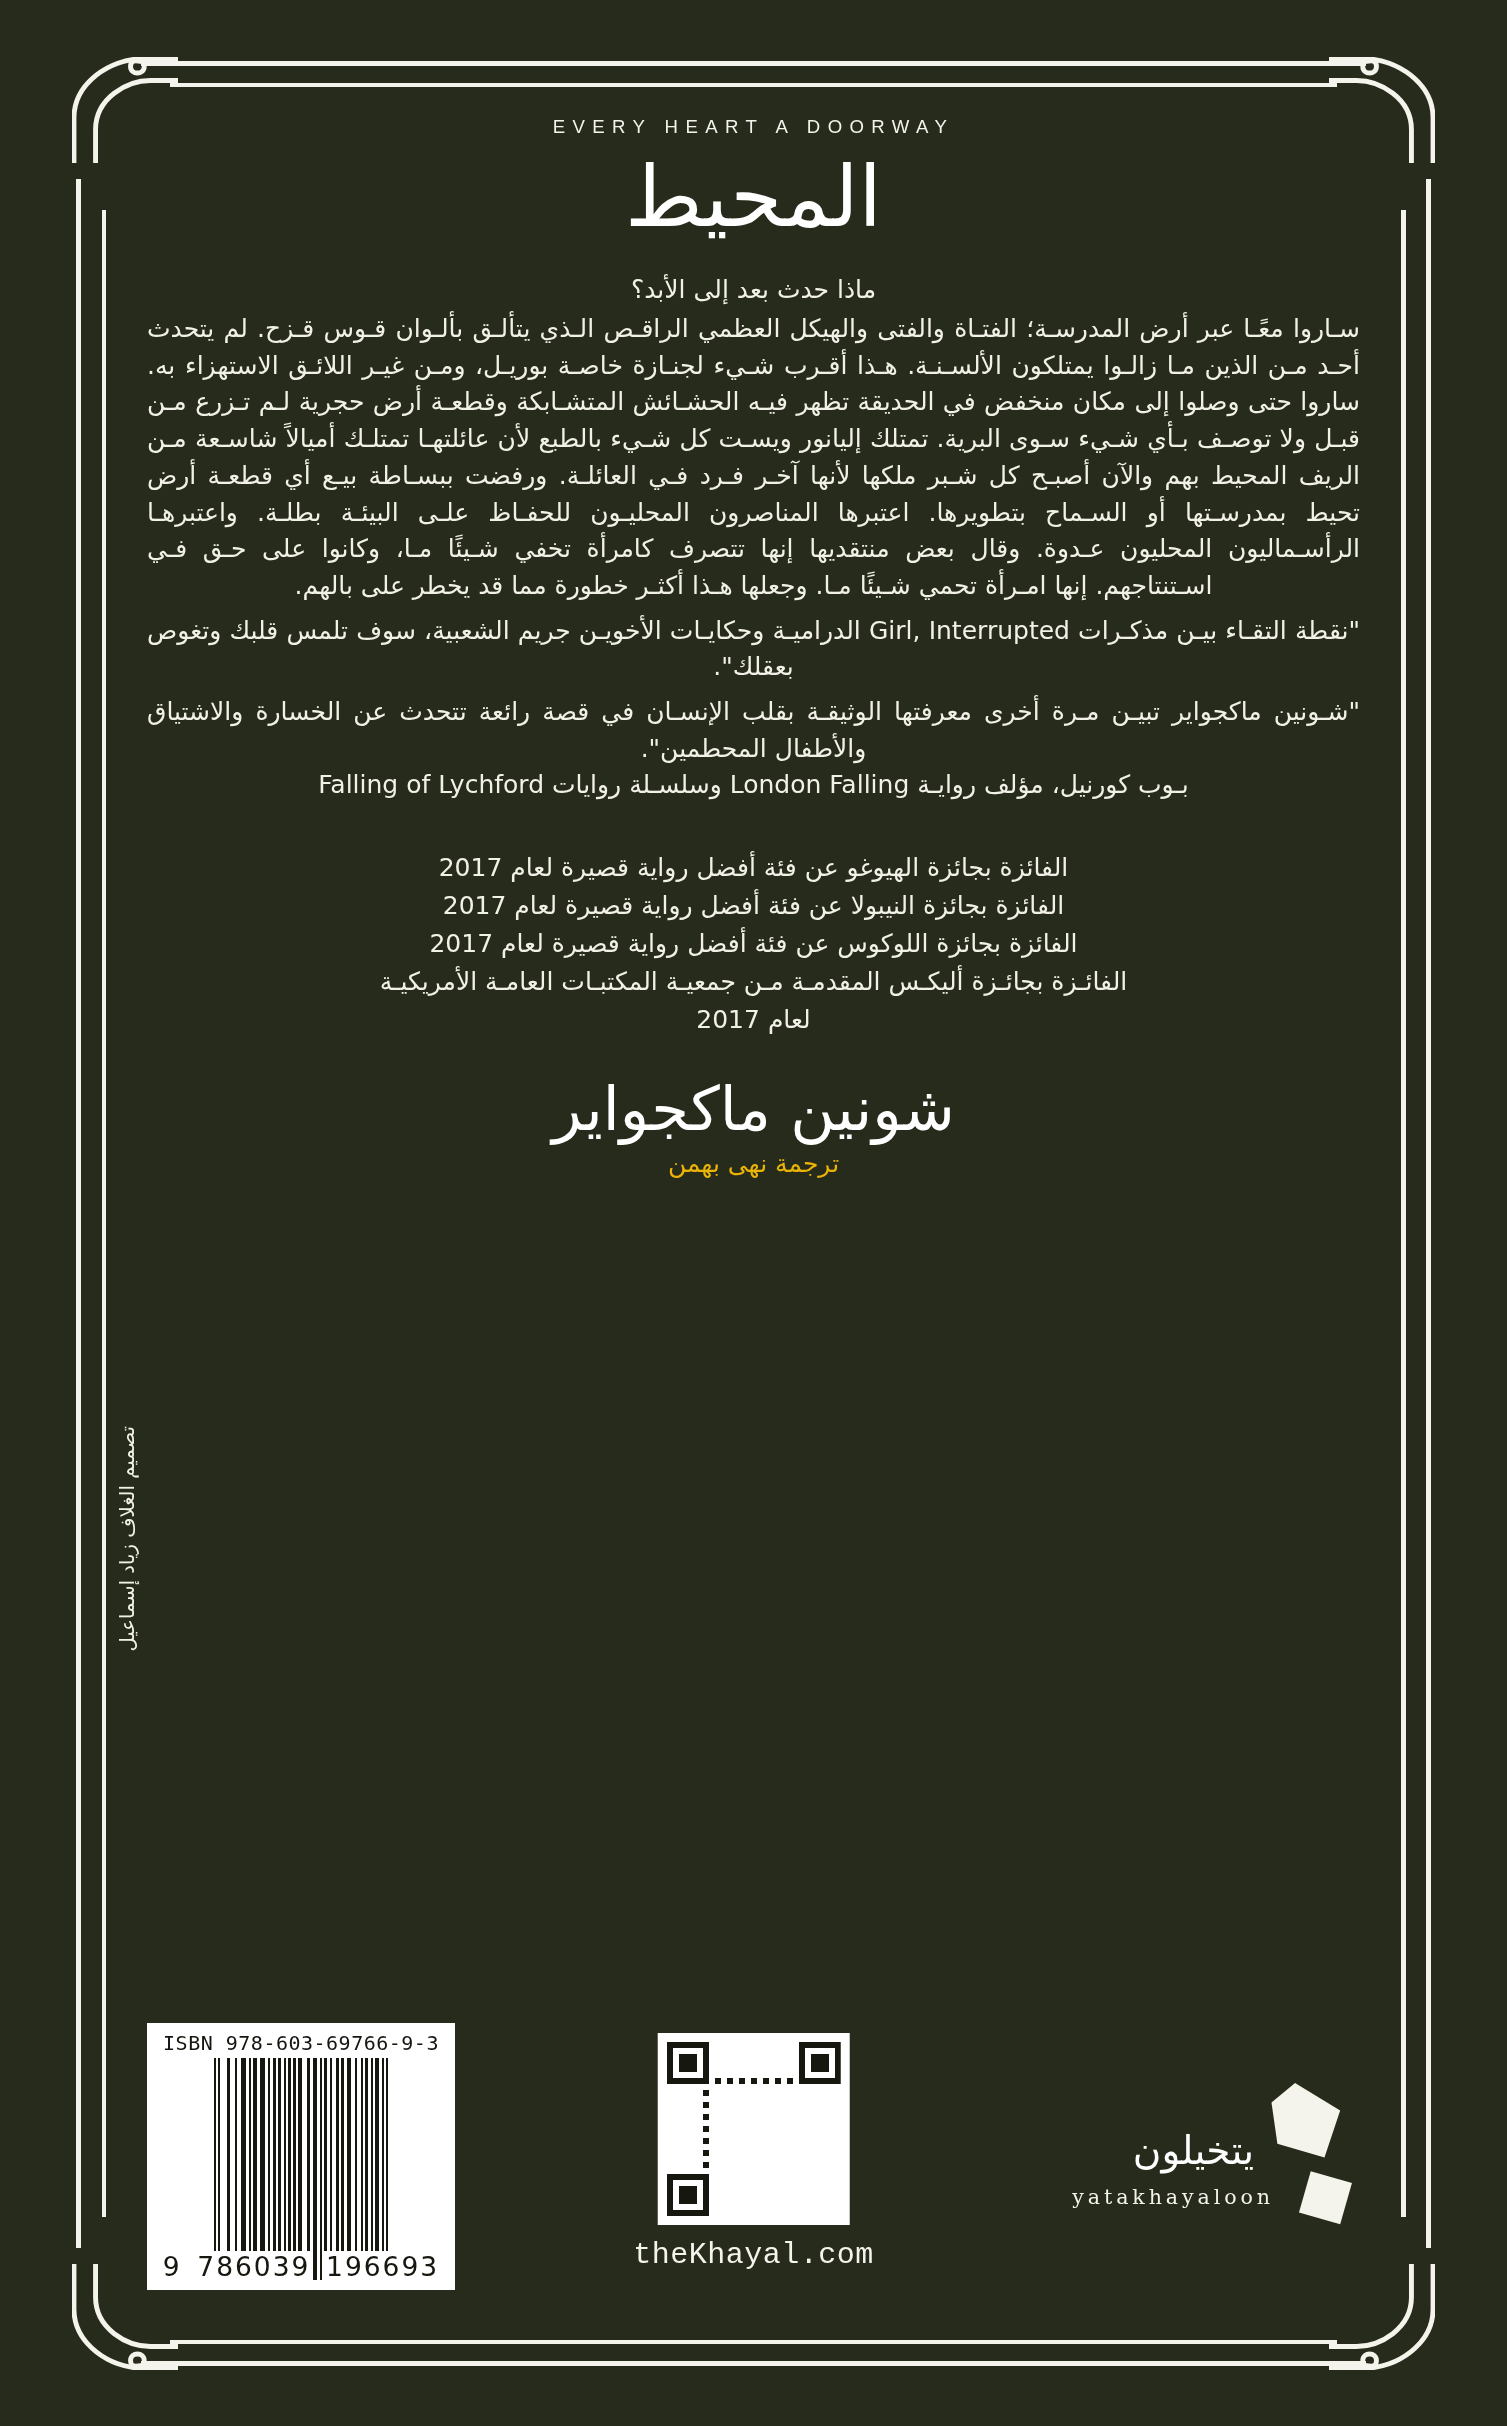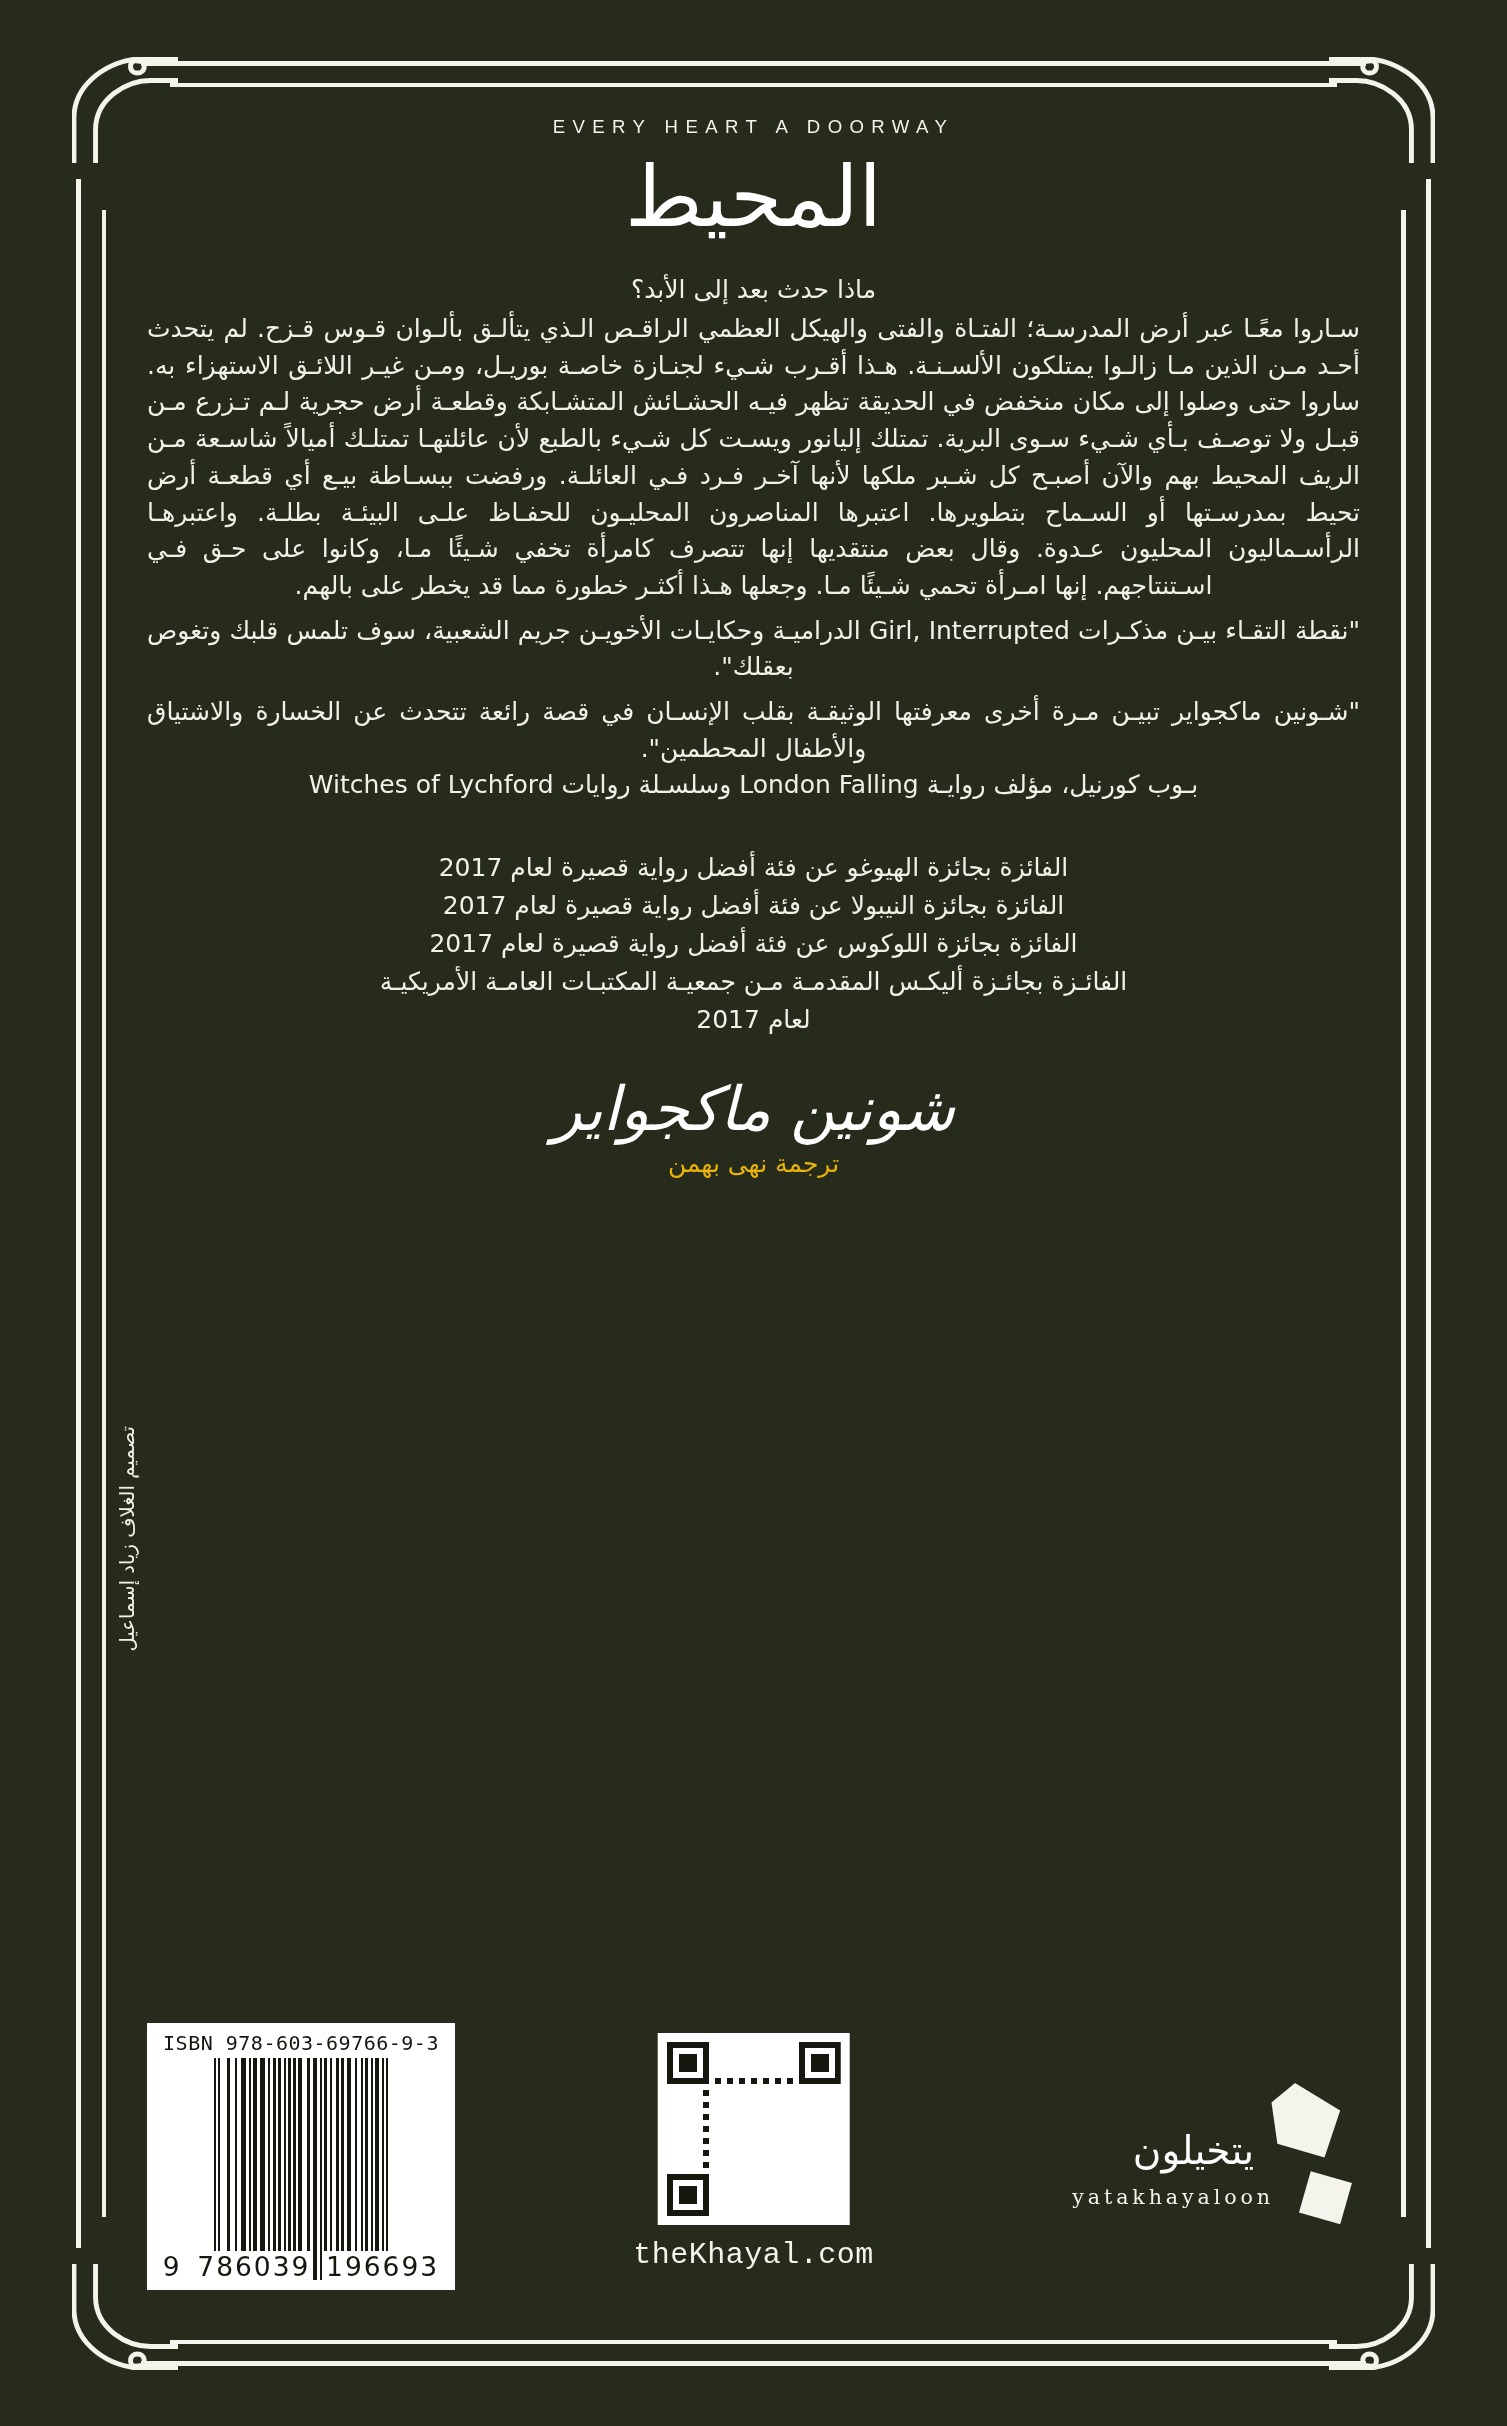--- a/index.html
+++ b/index.html
@@ -137,21 +137,20 @@
   .awards div { margin: 0; }
 
   .author {
     margin-top: 39px;
     text-align: center;
     font-size: 61px;
     line-height: 1.0;
     color: #ffffff;
     direction: rtl;
     letter-spacing: 1px;
-    font-style: italic;
   }
   .translator {
     margin-top: 9.8px;
     text-align: center;
     font-size: 25px;
     color: #eab308;
     direction: rtl;
   }
 
   
@@ -361,21 +360,21 @@
       <span class="lead">ماذا حدث بعد إلى الأبد؟</span><span>سـاروا معًـا عبر أرض المدرسـة؛ الفتـاة والفتى والهيكل العظمي الراقـص الـذي يتألـق بألـوان قـوس قـزح. لم يتحدث أحـد مـن الذين مـا زالـوا يمتلكون الألسـنـة. هـذا أقـرب شـيء لجنـازة خاصـة بوريـل، ومـن غيـر اللائـق الاستهزاء به. ساروا حتى وصلوا إلى مكان منخفض في الحديقة تظهر فيـه الحشـائش المتشـابكة وقطعـة أرض حجرية لـم تـزرع مـن قبـل ولا توصـف بـأي شـيء سـوى البرية. تمتلك إليانور ويسـت كل شـيء بالطبع لأن عائلتهـا تمتلـك أميالاً شاسـعة مـن الريف المحيط بهم والآن أصبـح كل شـبر ملكها لأنها آخـر فـرد فـي العائلـة. ورفضت ببسـاطة بيـع أي قطعـة أرض تحيط بمدرسـتها أو السـماح بتطويرها. اعتبرها المناصرون المحليـون للحفـاظ علـى البيئـة بطلـة. واعتبرهـا الرأسـماليون المحليون عـدوة. وقال بعض منتقديها إنها تتصرف كامرأة تخفي شـيئًا مـا، وكانوا على حـق فـي اسـتنتاجهم. إنها امـرأة تحمي شـيئًا مـا. وجعلها هـذا أكثـر خطورة مما قد يخطر على بالهم.</span>
     </div>
 
     <div class="quote-block">"نقطة التقـاء بيـن مذكـرات Girl, Interrupted الدراميـة وحكايـات الأخويـن جريم الشعبية، سوف تلمس قلبك وتغوص بعقلك".</div>
 
     <div class="quote-block">"شـونين ماكجواير تبيـن مـرة أخرى معرفتها الوثيقـة بقلب الإنسـان في قصة رائعة تتحدث عن الخسارة والاشتياق والأطفال المحطمين".</div>
     <div class="source">
       <span>بـوب كورنيل، مؤلف روايـة</span>
       <span class="ltr">London Falling</span>
       <span>وسلسـلة روايات</span>
-      <span class="ltr">Witches of</span>
+      <span class="ltr">Falling of</span>
       <span class="ltr">Lychford</span>
     </div>
 
     <div class="awards">
       <div>الفائزة بجائزة الهيوغو عن فئة أفضل رواية قصيرة لعام 2017</div>
       <div>الفائزة بجائزة النيبولا  عن فئة أفضل رواية قصيرة لعام 2017</div>
       <div>الفائزة بجائزة اللوكوس عن فئة أفضل رواية قصيرة لعام 2017</div>
       <div>الفائـزة بجائـزة أليكـس المقدمـة مـن جمعيـة المكتبـات العامـة الأمريكيـة</div>
       <div>لعام 2017</div>
     </div>

